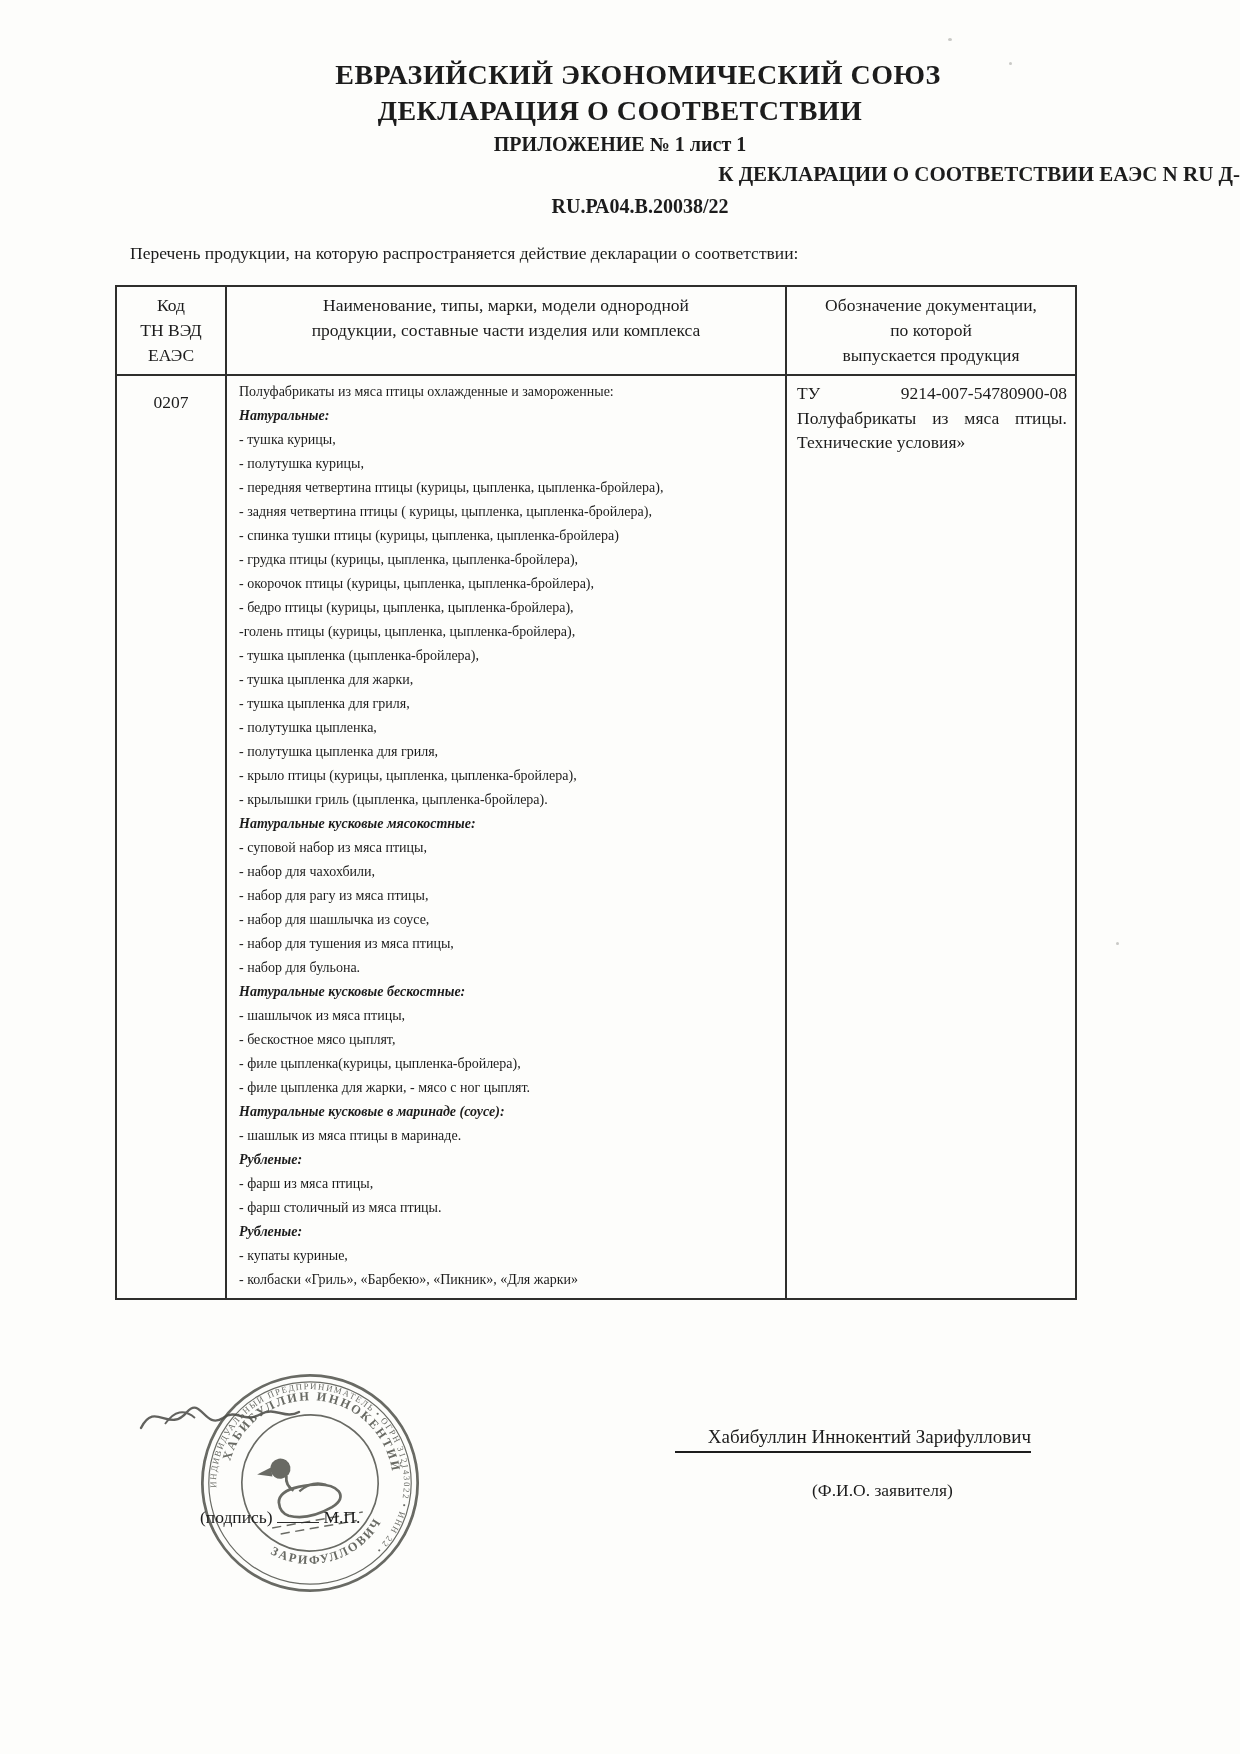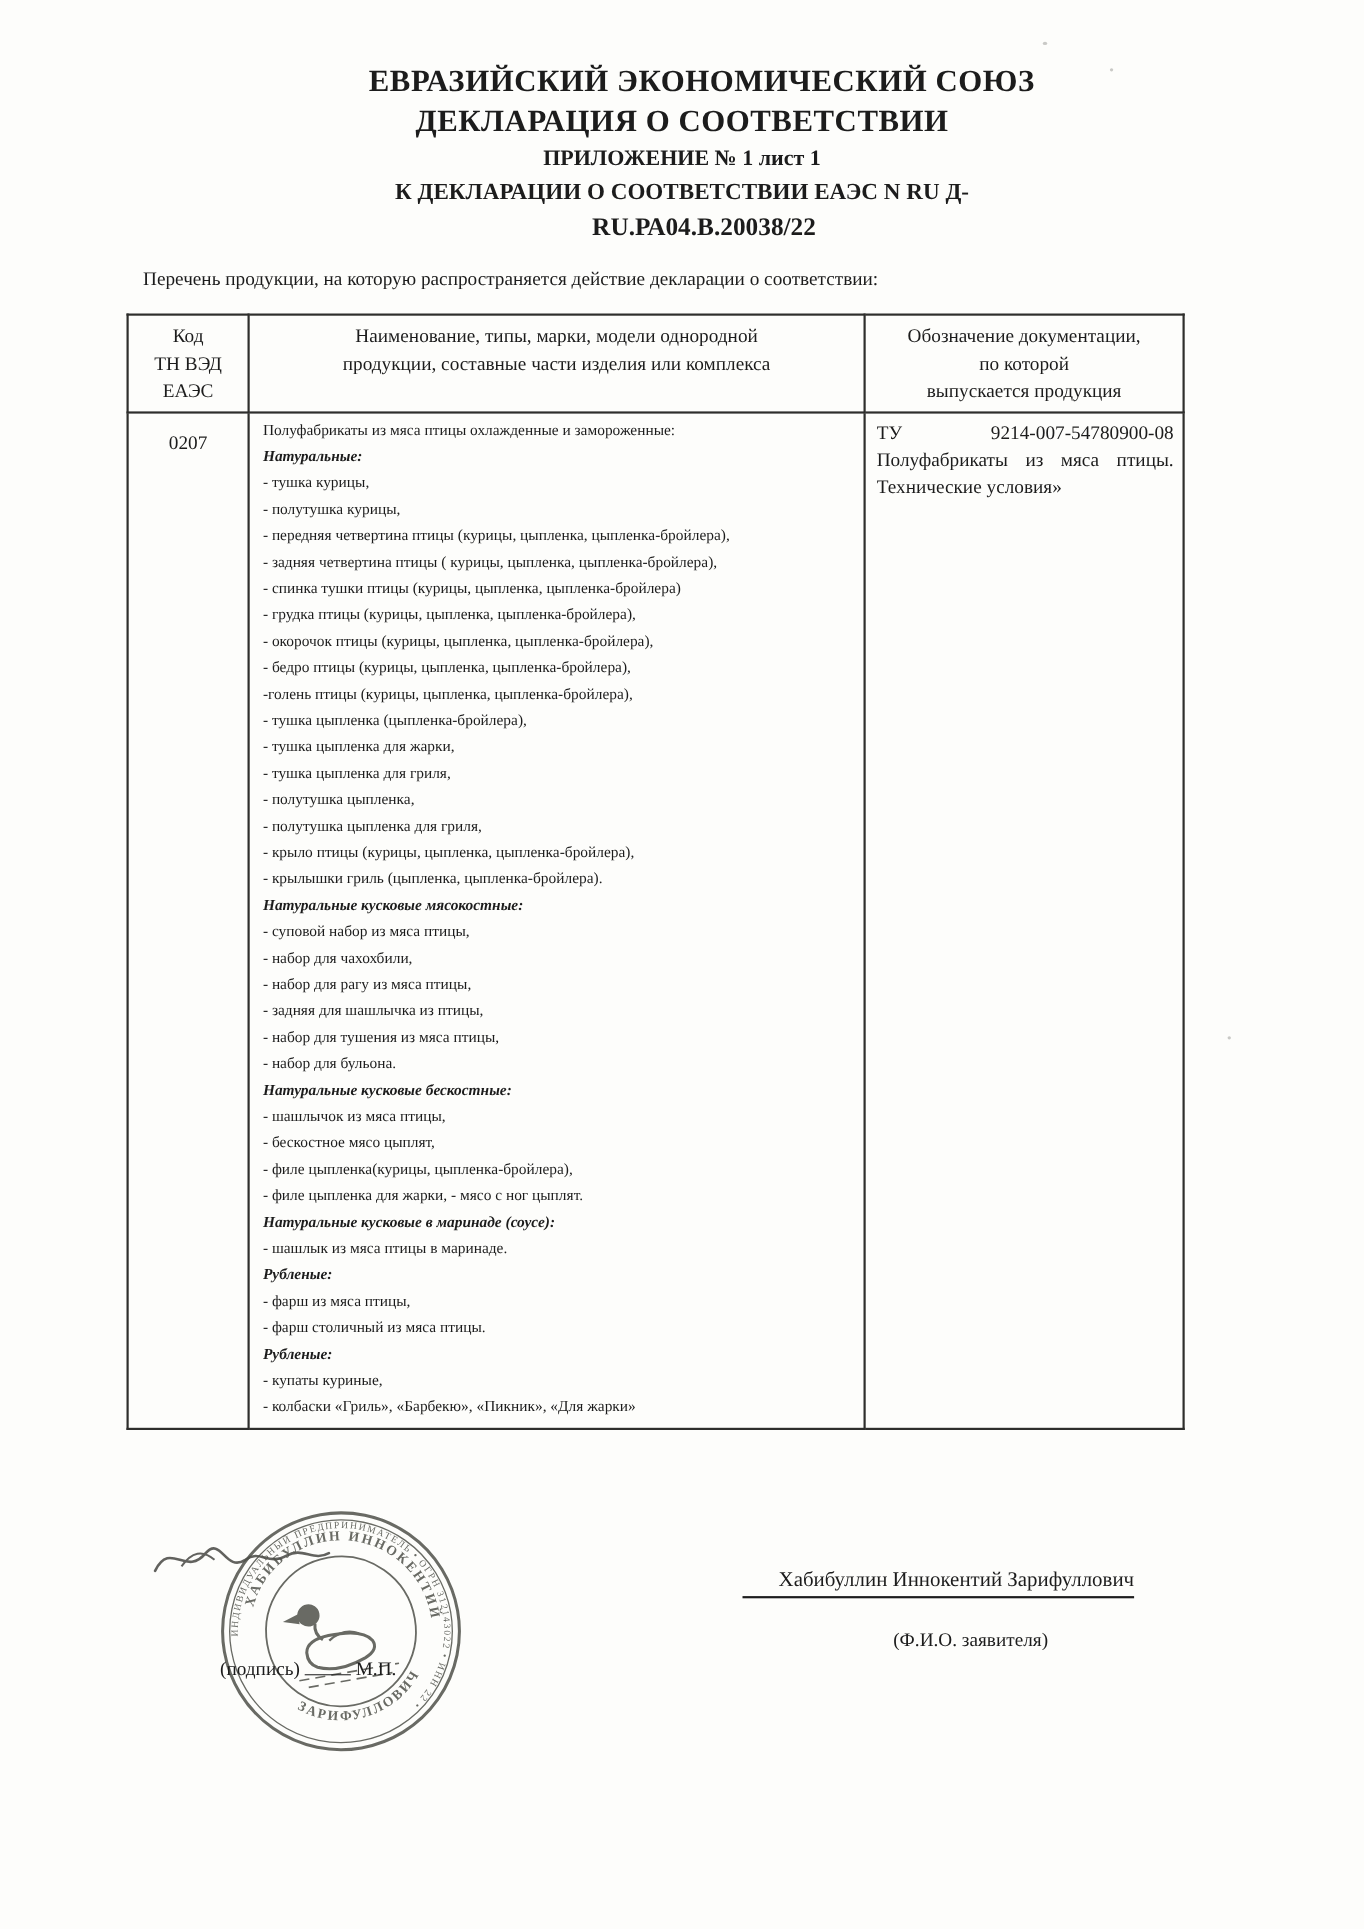--- a/index.html
+++ b/index.html
@@ -7,22 +7,22 @@
     position:relative; width:1240px; height:1754px; margin:0 auto;
     background:#fdfdfb; color:#1c1c1c;
     font-family:"Liberation Serif", serif;
     overflow:hidden;
   }
   
   .doc-header { padding-top:56px; text-align:center; }
   .h-union   { font-size:28px; font-weight:bold; line-height:37px; letter-spacing:.5px;padding-left:36px; }
   .h-decl    { font-size:28px; font-weight:bold; line-height:36px; letter-spacing:.5px; }
   .h-annex   { font-size:20px; font-weight:bold; line-height:30px; }
-  .h-todecl  { font-size:21px; font-weight:bold; line-height:31px; }
-  .h-number  { font-size:23px; font-weight:bold; line-height:33px;margin-left:40px; }
+  .h-todecl  { font-size:21px; font-weight:bold; line-height:31px;text-align:right; }
+  .h-number  { font-size:20px; font-weight:bold; line-height:33px;margin-left:40px; }
   
   .intro { margin:20px 0 16px 130px; font-size:17.5px; }
   
   table.main { border-collapse:collapse; margin:21px 0 0 115px; width:960px; table-layout:fixed; }
   table.main col.c1 { width:110px; }
   table.main col.c2 { width:560px; }
   table.main col.c3 { width:290px; }
   table.main th, table.main td { border:2px solid #2e2e2c; }
   table.main th {
     font-weight:normal; font-size:17.5px; line-height:25px;
@@ -110,21 +110,21 @@
             <div class="pl">- тушка цыпленка для жарки,</div>
             <div class="pl">- тушка цыпленка для гриля,</div>
             <div class="pl">- полутушка цыпленка,</div>
             <div class="pl">- полутушка цыпленка для гриля,</div>
             <div class="pl">- крыло птицы (курицы, цыпленка, цыпленка-бройлера),</div>
             <div class="pl">- крылышки гриль (цыпленка, цыпленка-бройлера).</div>
             <div class="pl pl-h">Натуральные кусковые мясокостные:</div>
             <div class="pl">- суповой набор из мяса птицы,</div>
             <div class="pl">- набор для чахохбили,</div>
             <div class="pl">- набор для рагу из мяса птицы,</div>
-            <div class="pl">- задняя для шашлычка из птицы,</div>
+            <div class="pl">- набор для шашлычка из соусе,</div>
             <div class="pl">- набор для тушения из мяса птицы,</div>
             <div class="pl">- набор для бульона.</div>
             <div class="pl pl-h">Натуральные кусковые бескостные:</div>
             <div class="pl">- шашлычок из мяса птицы,</div>
             <div class="pl">- бескостное мясо цыплят,</div>
             <div class="pl">- филе цыпленка(курицы, цыпленка-бройлера),</div>
             <div class="pl">- филе цыпленка для жарки, - мясо с ног цыплят.</div>
             <div class="pl pl-h">Натуральные кусковые в маринаде (соусе):</div>
             <div class="pl">- шашлык из мяса птицы в маринаде.</div>
             <div class="pl pl-h">Рубленые:</div>

